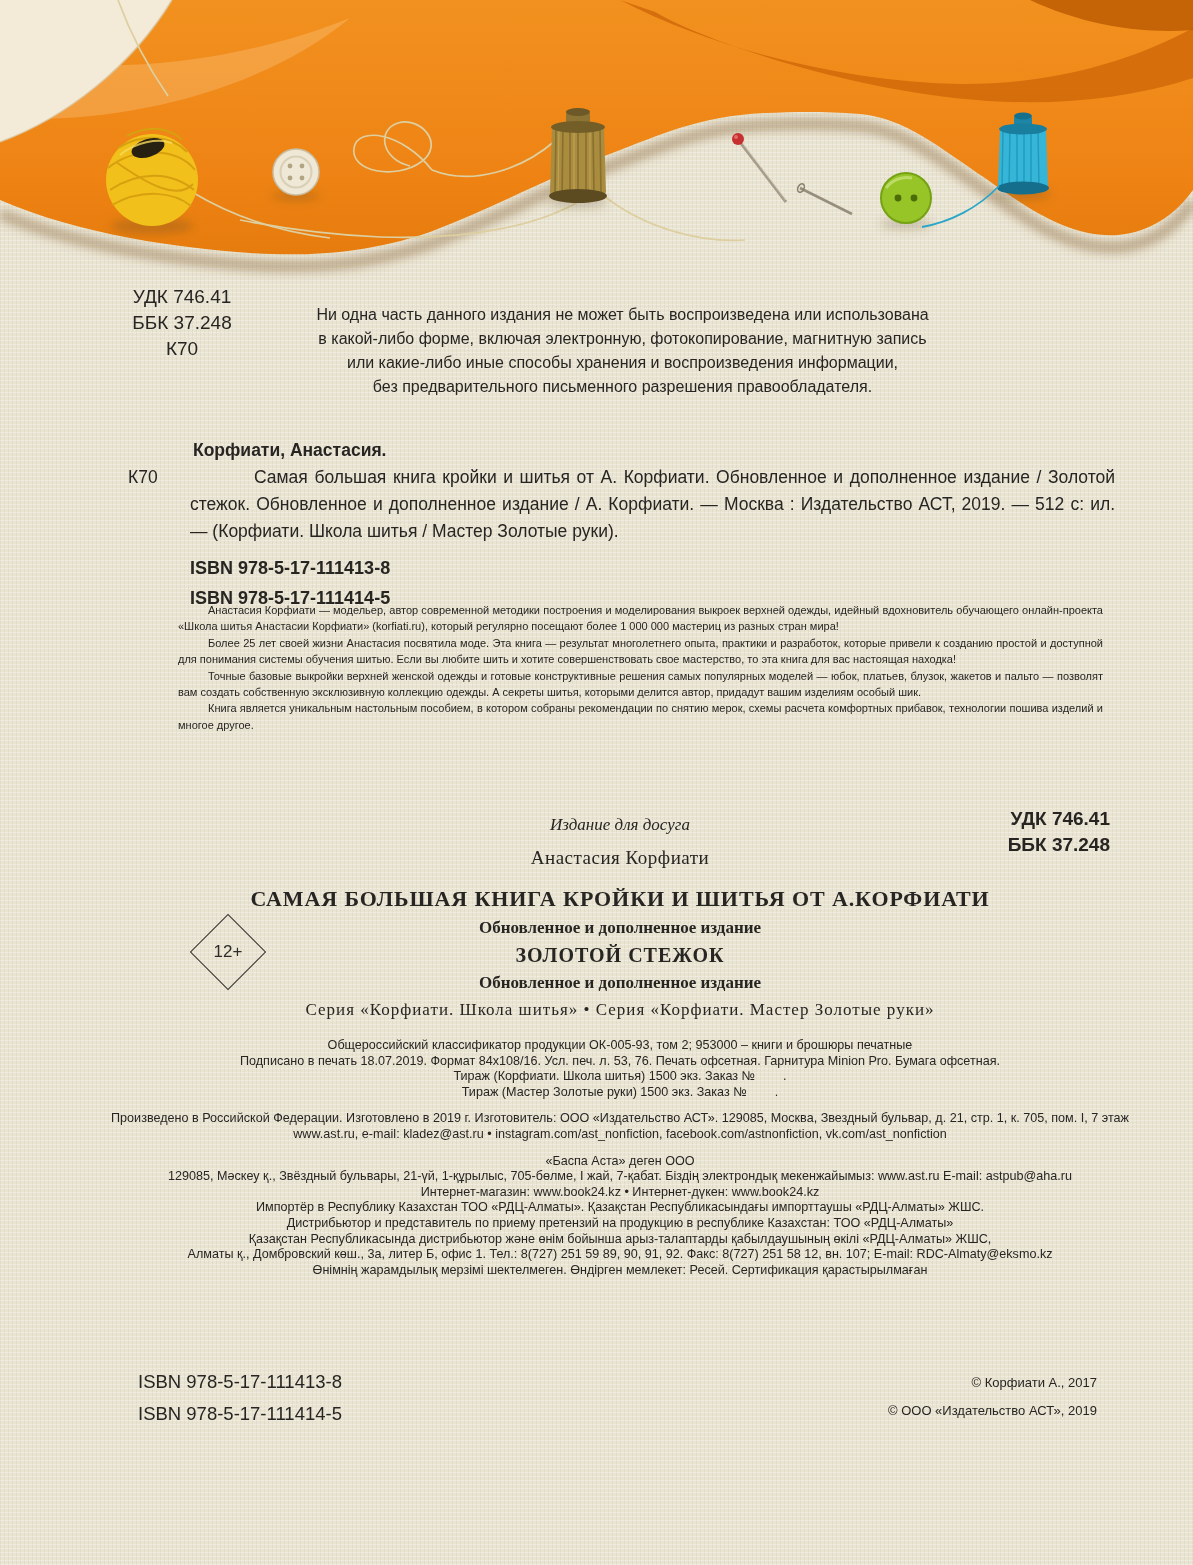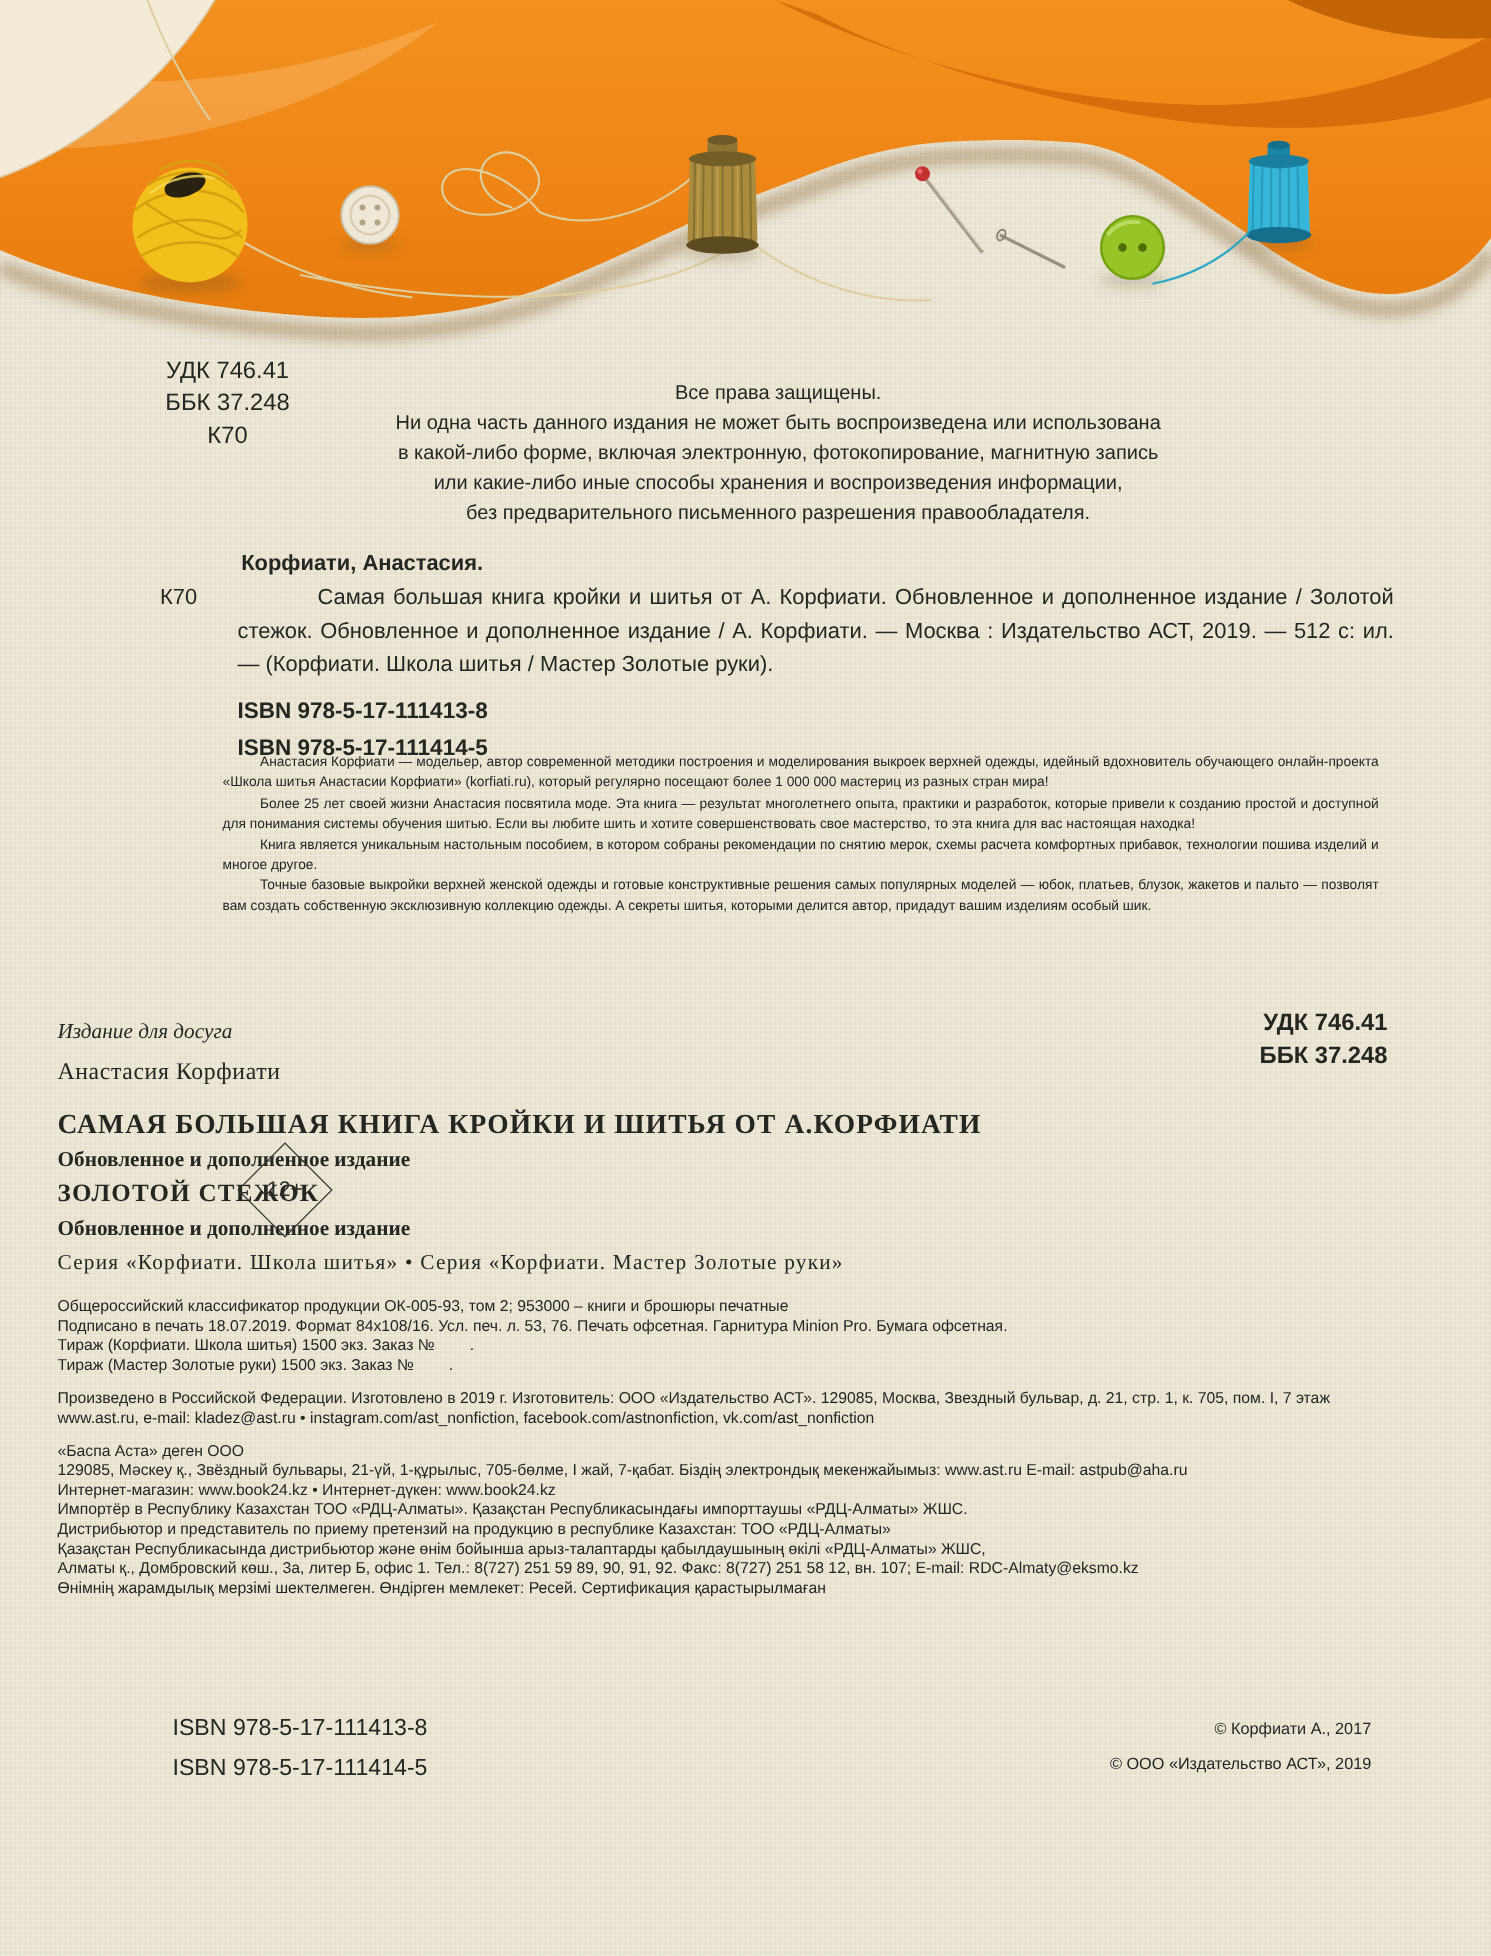--- a/index.html
+++ b/index.html
@@ -14,21 +14,21 @@
     color:#262522;
   }
   .header-art { position:absolute; top:0; left:0; pointer-events:none; }
   .abs { position:absolute; }
   .pre { white-space:pre-line; }
   .rightal { text-align:right; }
   .just { text-align:justify; }
   .bold { font-weight:bold; }
   .serif { font-family:"Liberation Serif", "DejaVu Serif", serif; }
   .italic { font-style:italic; }
-  .centered-col { left:46px; width:1148px; text-align:left; }
+  .centered-col { left:46px; width:1148px; text-align:center; }
 
   .udk-block { left:112px; top:284px; width:140px; text-align:center; font-size:19px; line-height:26px; }
   .rights { left:300px; top:303px; width:645px; text-align:center; font-size:16px; line-height:24px; }
 
   .bib-author { left:193px; top:440px; font-size:17.5px; }
   .bib-index { left:128px; top:467px; font-size:17.5px; }
   .bib-entry { left:190px; top:464px; width:925px; font-size:17.5px; line-height:27px; text-indent:64px; }
 
   .isbn-top { left:190px; top:553px; font-size:18px; line-height:30px; }
 
@@ -181,41 +181,40 @@
     </g>
   </svg>
 
   <div class="abs udk-block">
     <div>УДК 746.41</div>
     <div>ББК 37.248</div>
     <div>К70</div>
   </div>
 
   <div class="abs rights">
-    <div>Все права защищены.</div>
     <div class="pre">Ни одна часть данного издания не может быть воспроизведена или использована
 в какой-либо форме, включая электронную, фотокопирование, магнитную запись
 или какие-либо иные способы хранения и воспроизведения информации,
 без предварительного письменного разрешения правообладателя.</div>
   </div>
 
   <div class="abs bib-author bold">Корфиати, Анастасия.</div>
   <div class="abs bib-index">К70</div>
   <div class="abs bib-entry just">Самая большая книга кройки и шитья от А. Корфиати. Обновленное и дополненное издание / Золотой стежок. Обновленное и дополненное издание / А. Корфиати. — Москва : Издательство АСТ, 2019. — 512 с: ил. — (Корфиати. Школа шитья / Мастер Золотые руки).</div>
 
   <div class="abs isbn-top bold">
     <div>ISBN 978-5-17-111413-8</div>
     <div>ISBN 978-5-17-111414-5</div>
   </div>
 
   <div class="abs annotation">
     <p>Анастасия Корфиати — модельер, автор современной методики построения и моделирования выкроек верхней одежды, идейный вдохновитель обучающего онлайн-проекта «Школа шитья Анастасии Корфиати» (korfiati.ru), который регулярно посещают более 1 000 000 мастериц из разных стран мира!</p>
     <p>Более 25 лет своей жизни Анастасия посвятила моде. Эта книга — результат многолетнего опыта, практики и разработок, которые привели к созданию простой и доступной для понимания системы обучения шитью. Если вы любите шить и хотите совершенствовать свое мастерство, то эта книга для вас настоящая находка!</p>
+    <p>Точные базовые выкройки верхней женской одежды и готовые конструктивные решения самых популярных моделей — юбок, платьев, блузок, жакетов и пальто — позволят вам создать собственную эксклюзивную коллекцию одежды. А секреты шитья, которыми делится автор, придадут вашим изделиям особый шик.</p>
     <p>Книга является уникальным настольным пособием, в котором собраны рекомендации по снятию мерок, схемы расчета комфортных прибавок, технологии пошива изделий и многое другое.</p>
-    <p>Точные базовые выкройки верхней женской одежды и готовые конструктивные решения самых популярных моделей — юбок, платьев, блузок, жакетов и пальто — позволят вам создать собственную эксклюзивную коллекцию одежды. А секреты шитья, которыми делится автор, придадут вашим изделиям особый шик.</p>
   </div>
 
   <div class="abs centered-col edition-type serif italic">Издание для досуга</div>
 
   <div class="abs udk-right bold rightal">
     <div>УДК 746.41</div>
     <div>ББК 37.248</div>
   </div>
 
   <div class="abs centered-col title-block serif">

